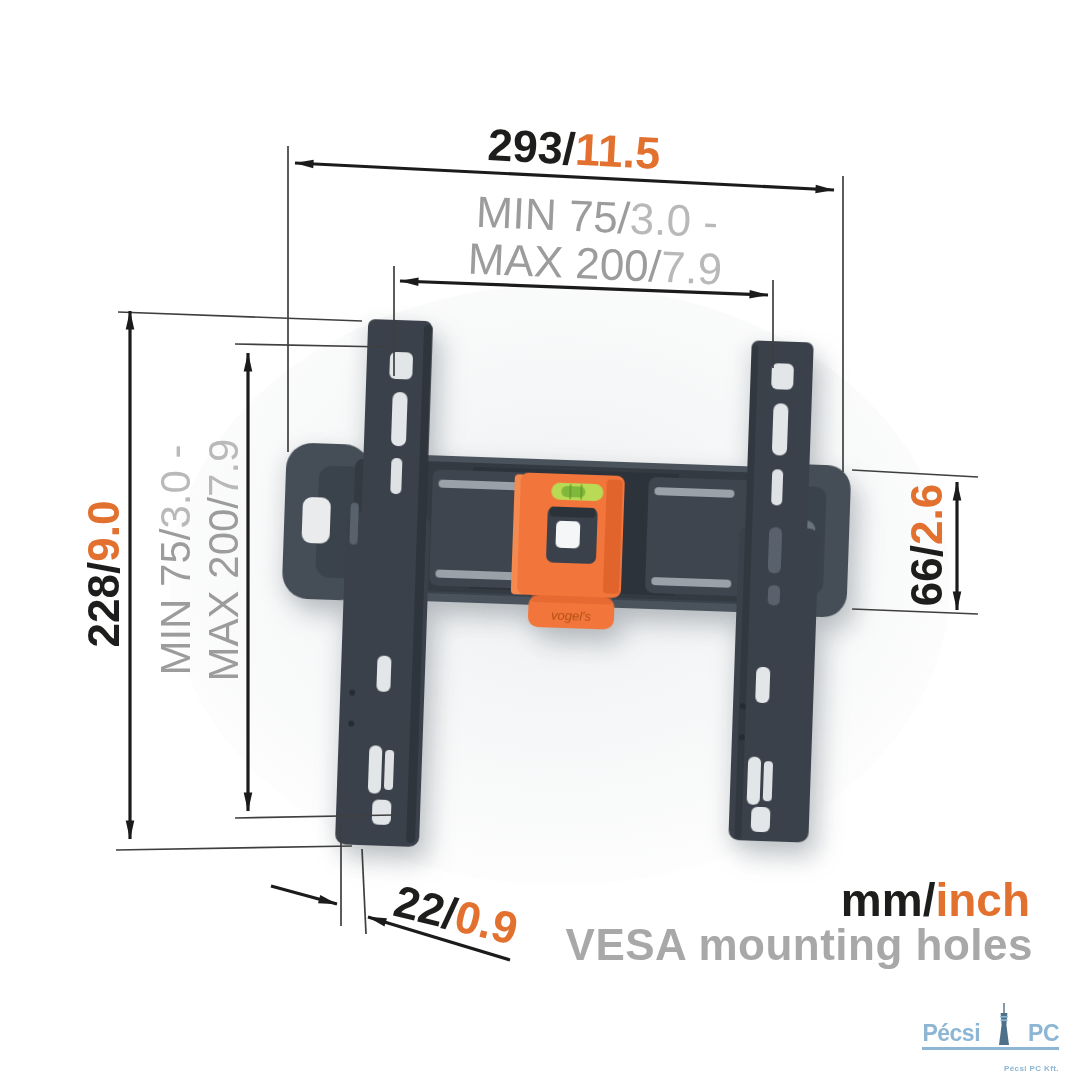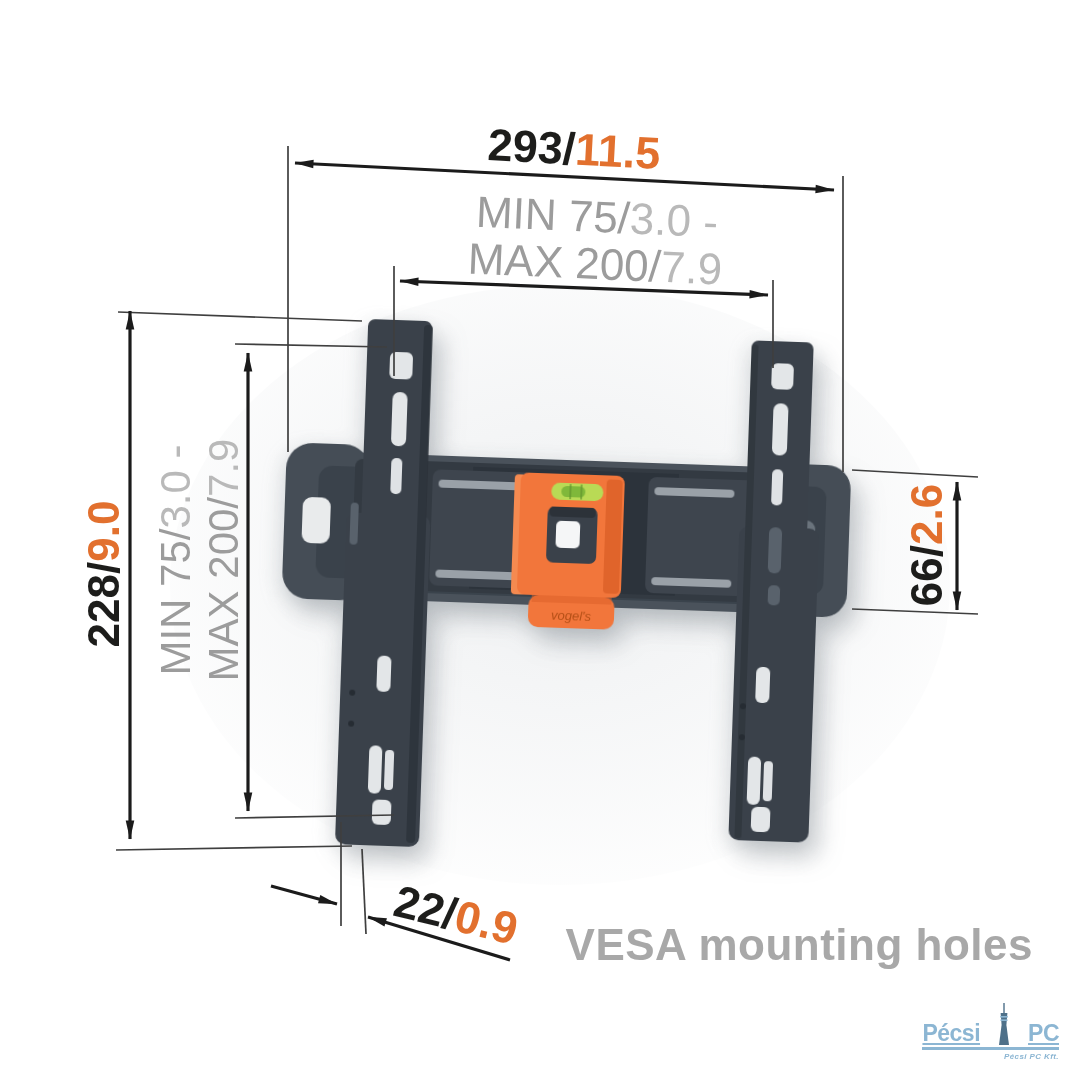--- a/index.html
+++ b/index.html
@@ -29,24 +29,24 @@
     font-size:46px;font-weight:700;color:#1d1d1b;white-space:nowrap;line-height:1;
   }
   .legend .inch{color:#e2702e;}
   .caption{
     position:absolute;right:47px;top:945px;transform:translateY(-50%);
     font-size:44px;font-weight:700;color:#a8a8a8;white-space:nowrap;line-height:1;
     letter-spacing:0.5px;
   }
   
   .wm{position:absolute;right:21px;top:1003px;color:#8cb6d3;}
-  .wm-row{display:flex;align-items:flex-end;gap:18px;font-weight:700;font-size:23px;letter-spacing:-0.5px;line-height:0.95;text-decoration:underline;}
+  .wm-row{display:flex;align-items:flex-end;gap:18px;font-weight:700;font-size:23px;letter-spacing:-0.5px;line-height:0.95;}
   .wm-tower{width:12px;height:42px;display:block;}
   .wm-line{height:3px;background:#8cb6d3;margin-top:2px;}
-  .wm-sub{font-size:8px;text-align:right;margin-top:2px;letter-spacing:0.4px;font-weight:700;font-style:italic;}
+  .wm-sub{font-size:8px;text-align:right;margin-top:14px;letter-spacing:0.4px;font-weight:700;}
 </style>
 </head>
 <body>
 
 <div class="stage">
 
   <svg class="diagram" viewBox="0 0 1080 1080" aria-hidden="true">
     <defs>
       <marker id="ah" viewBox="0 0 20 10" refX="19" refY="5" markerWidth="20" markerHeight="10" markerUnits="userSpaceOnUse" orient="auto-start-reverse">
         <path d="M0.5,0.7 L19.5,5 L0.5,9.3 Z" fill="#1b1b1b"></path>
@@ -195,20 +195,23 @@
   </div>
 
   <div class="lbl num f44" style="left:927px;top:545px;--rot:-90deg">
     <span>66/</span><span class="inch">2.6</span>
   </div>
 
   <div class="lbl num" style="left:456px;top:915px;--rot:14deg">
     <span>22/</span><span class="inch">0.9</span>
   </div>
 
+  <div class="legend">
+    <span>mm/</span><span class="inch">inch</span>
+  </div>
 
   <div class="caption">VESA mounting holes</div>
 
   <div class="wm">
     <div class="wm-row">
       <span>Pécsi</span>
       <svg class="wm-tower" viewBox="0 0 12 42">
         <rect x="5.3" y="0" width="1.4" height="10" fill="#4e7089"></rect>
         <path d="M2.6,10 L9.4,10 L8.4,22 L3.6,22 Z" fill="#4e7089"></path>
         <rect x="2.2" y="13" width="7.6" height="1.6" fill="#8cb6d3"></rect>

